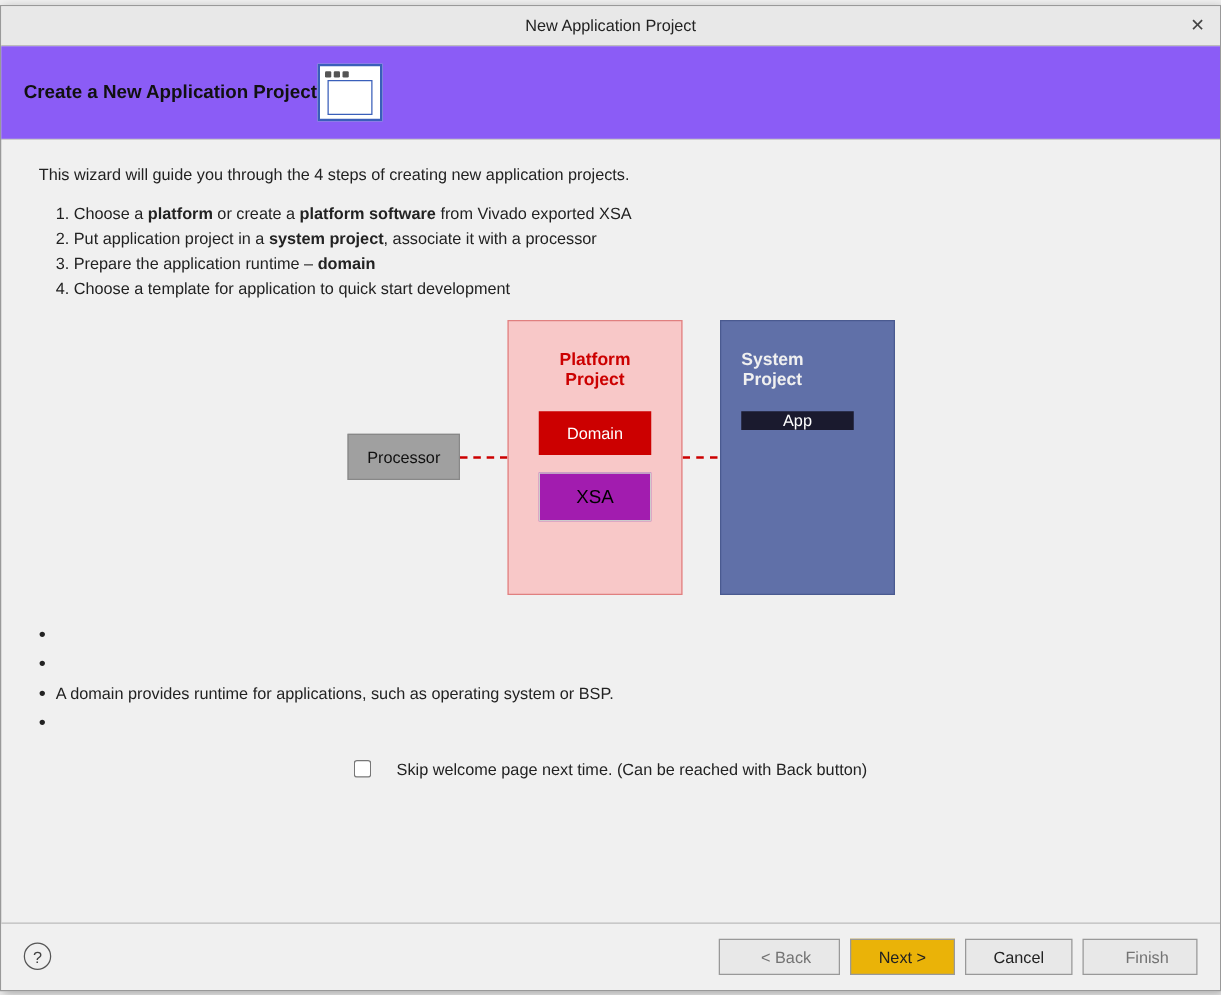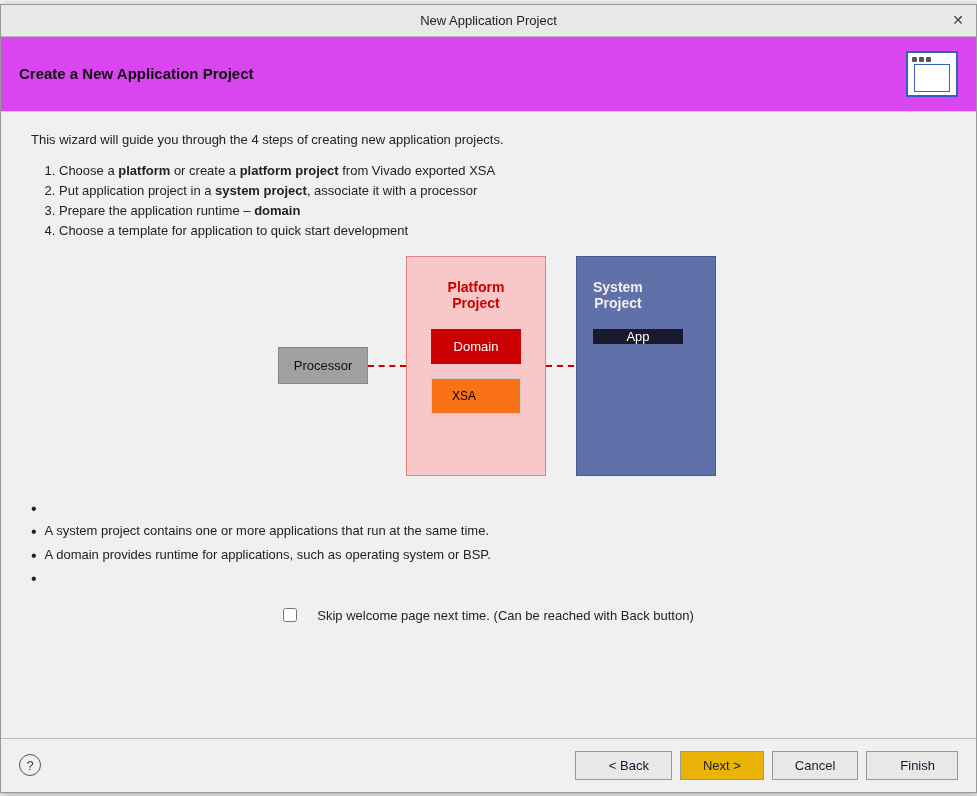--- a/index.html
+++ b/index.html
@@ -40,26 +40,25 @@
       width: 20px;
       height: 20px;
       display: flex;
       align-items: center;
       justify-content: center;
       cursor: pointer;
       font-size: 14px;
       color: #444;
     }
     .header-section {
-      background: #d946ef;
+      background: #8b5cf6;
       border-bottom: 1px solid #ccc;
       padding: 14px 18px;
       display: flex;
       align-items: center;
-      justify-content: space-between;
       min-height: 70px;
     }
     .header-title {
       font-size: 15px;
       font-weight: bold;
       color: #111;
     }
     .header-icon {
       width: 52px;
       height: 46px;
@@ -144,26 +143,26 @@
       background: #cc0000;
       color: white;
       padding: 10px 20px;
       font-size: 13px;
       font-weight: normal;
       min-width: 90px;
       text-align: center;
       border: none;
     }
     .xsa-box {
-      background: #f97316;
+      background: #a21caf;
       border: 1px solid #ccc;
       padding: 10px 20px;
-      font-size: 12px;
+      font-size: 15px;
       min-width: 90px;
-      text-align: left;
+      text-align: center;
       margin-top: 4px;
     }
     .system-project-box {
       background: #6070a8;
       border: 1.5px solid #4a5a90;
       padding: 14px 16px;
       display: flex;
       flex-direction: column;
       align-items: flex-start;
       gap: 10px;
@@ -250,21 +249,21 @@
     .btn {
       padding: 6px 22px;
       font-size: 13px;
       border: 1px solid #999;
       background: #e8e8e8;
       color: #222;
       cursor: pointer;
       min-width: 80px;
     }
     .btn-disabled {
-      color: #0f172a;
+      color: #737373;
       cursor: default;
       padding-left: 33px;
     }
     .btn-primary {
       background: #eab308;
     }
     .dashed-connector {
       display: flex;
       align-items: center;
     }
@@ -300,21 +299,21 @@
       </div>
       <div class="header-icon-inner"></div>
     </div>
   </div>
 
   <div class="content">
     <p class="intro-text">This wizard will guide you through the 4 steps of creating new application projects.</p>
 
     <ol style="margin-left: 28px; margin-bottom: 18px;">
       <li style="margin-bottom:5px; font-size:13px; color:#222;">
-        Choose a <b>platform</b> or create a <b>platform project</b> from Vivado exported XSA
+        Choose a <b>platform</b> or create a <b>platform software</b> from Vivado exported XSA
       </li>
       <li style="margin-bottom:5px; font-size:13px; color:#222;">
         Put application project in a <b>system project</b>, associate it with a processor
       </li>
       <li style="margin-bottom:5px; font-size:13px; color:#222;">
         Prepare the application runtime – <b>domain</b>
       </li>
       <li style="margin-bottom:5px; font-size:13px; color:#222;">
         Choose a template for application to quick start development
       </li>
@@ -351,21 +350,20 @@
         </div>
       </div>
     </div>
 
     <div class="bullet-section">
       <div class="bullet-item">
         <span class="bullet-dot">•</span>
       </div>
       <div class="bullet-item">
         <span class="bullet-dot">•</span>
-        <span>A system project contains one or more applications that run at the same time.</span>
       </div>
       <div class="bullet-item">
         <span class="bullet-dot">•</span>
         <span>A domain provides runtime for applications, such as operating system or BSP.</span>
       </div>
       <div class="bullet-item">
         <span class="bullet-dot">•</span>
       </div>
     </div>
 

